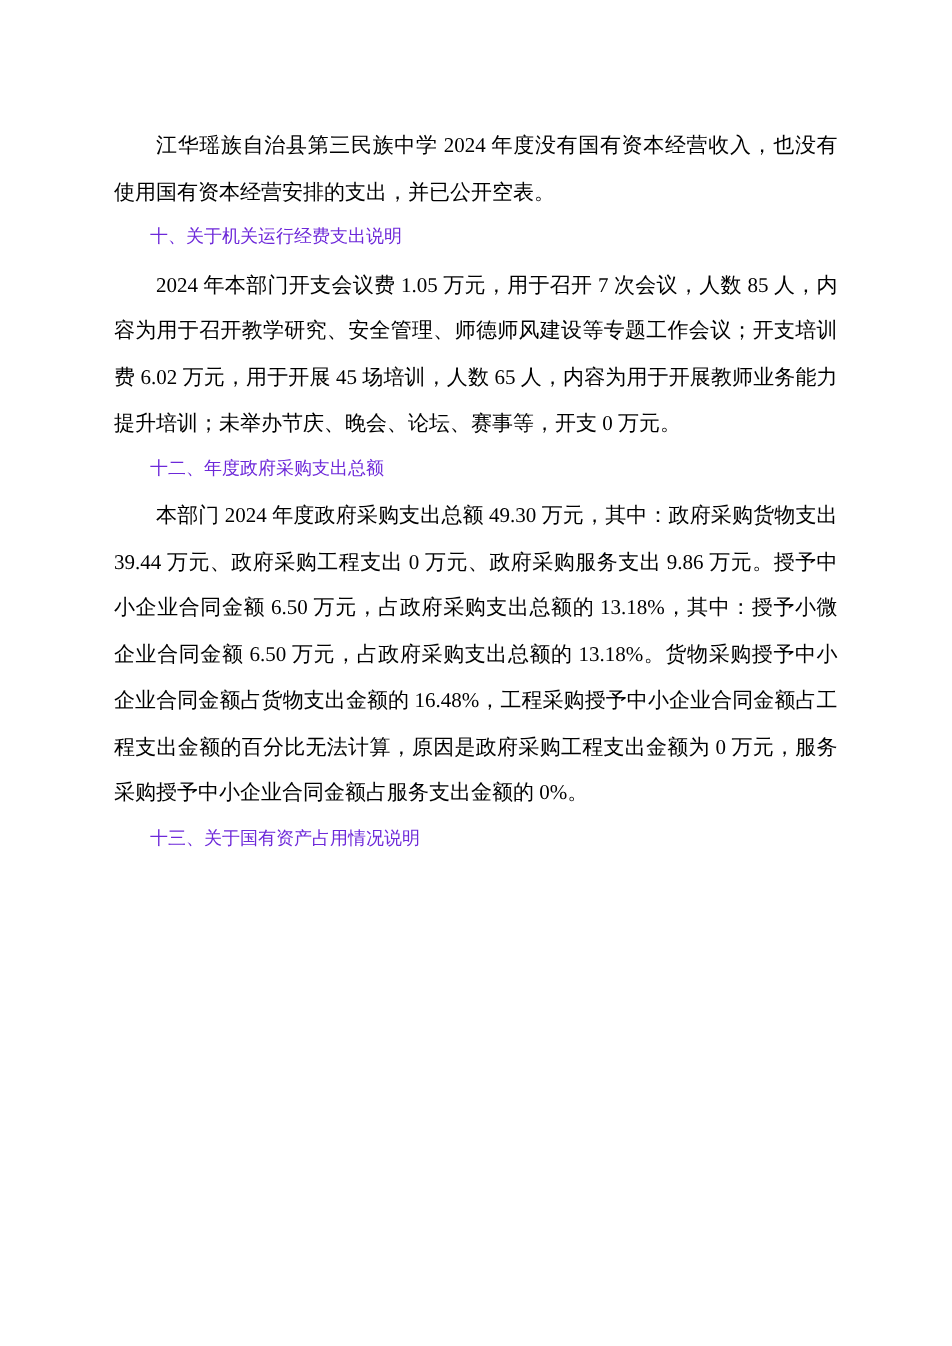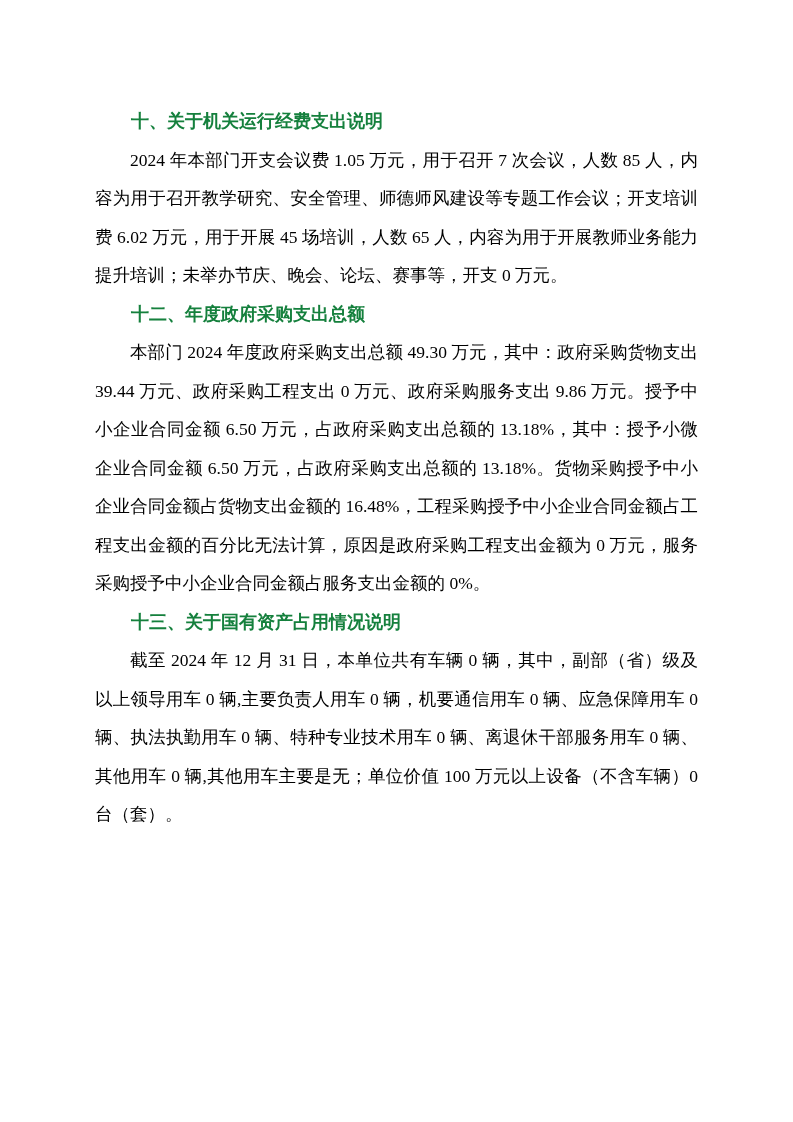--- a/index.html
+++ b/index.html
@@ -25,42 +25,42 @@
   .para {
     margin: 0;
     text-align: justify;
     text-justify: inter-ideograph;
     text-indent: 2em;
     word-break: break-all;
   }
   .heading {
     margin: 0;
     text-indent: 2em;
-    font-weight: bold;
+    font-weight: normal;
     font-family: "Liberation Sans", "DejaVu Sans", sans-serif;
-    font-size: 18px;
+    font-size: 15px;
     line-height: 38.5px;
-    color: #15803d;
+    color: #6d28d9;
   }
 </style>
 </head>
 <body>
 
 <div class="page">
   <div class="doc-body">
 
+    <p class="para">江华瑶族自治县第三民族中学 2024 年度没有国有资本经营收入，也没有使用国有资本经营安排的支出，并已公开空表。</p>
 
     <h3 class="heading">十、关于机关运行经费支出说明</h3>
 
 
 
     <p class="para">2024 年本部门开支会议费 1.05 万元，用于召开 7 次会议，人数 85 人，内容为用于召开教学研究、安全管理、师德师风建设等专题工作会议；开支培训费 6.02 万元，用于开展 45 场培训，人数 65 人，内容为用于开展教师业务能力提升培训；未举办节庆、晚会、论坛、赛事等，开支 0 万元。</p>
 
     <h3 class="heading">十二、年度政府采购支出总额</h3>
 
     <p class="para">本部门 2024 年度政府采购支出总额 49.30 万元，其中：政府采购货物支出 39.44 万元、政府采购工程支出 0 万元、政府采购服务支出 9.86 万元。授予中小企业合同金额 6.50 万元，占政府采购支出总额的 13.18%，其中：授予小微企业合同金额 6.50 万元，占政府采购支出总额的 13.18%。货物采购授予中小企业合同金额占货物支出金额的 16.48%，工程采购授予中小企业合同金额占工程支出金额的百分比无法计算，原因是政府采购工程支出金额为 0 万元，服务采购授予中小企业合同金额占服务支出金额的 0%。</p>
 
     <h3 class="heading">十三、关于国有资产占用情况说明</h3>
 
-    <p class="para">截至 2024 年 12 月 31 日，本单位共有车辆 0 辆，其中，副部（省）级及以上领导用车 0 辆,主要负责人用车 0 辆，机要通信用车 0 辆、应急保障用车 0 辆、执法执勤用车 0 辆、特种专业技术用车 0 辆、离退休干部服务用车 0 辆、其他用车 0 辆,其他用车主要是无；单位价值 100 万元以上设备（不含车辆）0 台（套）。</p>
 
   </div>
 </div>
 
 </body></html>

